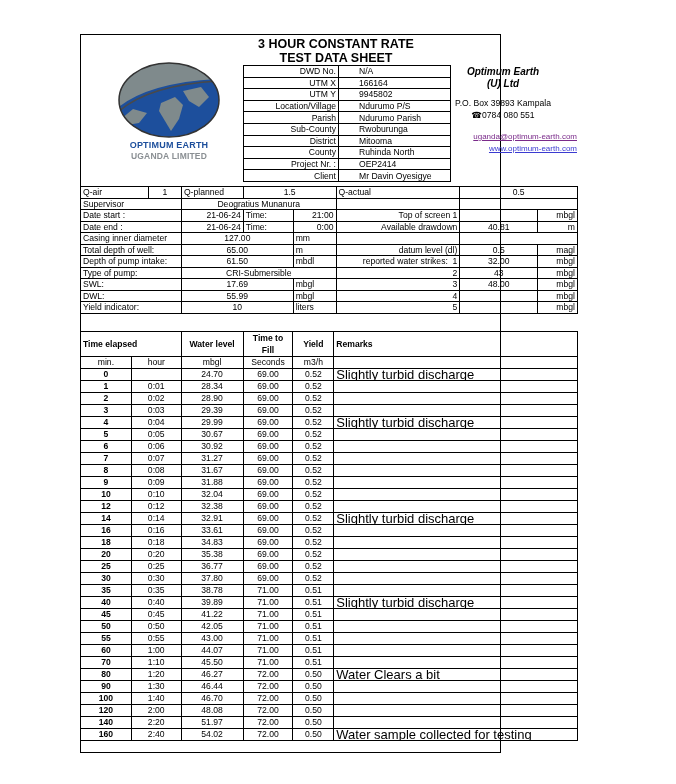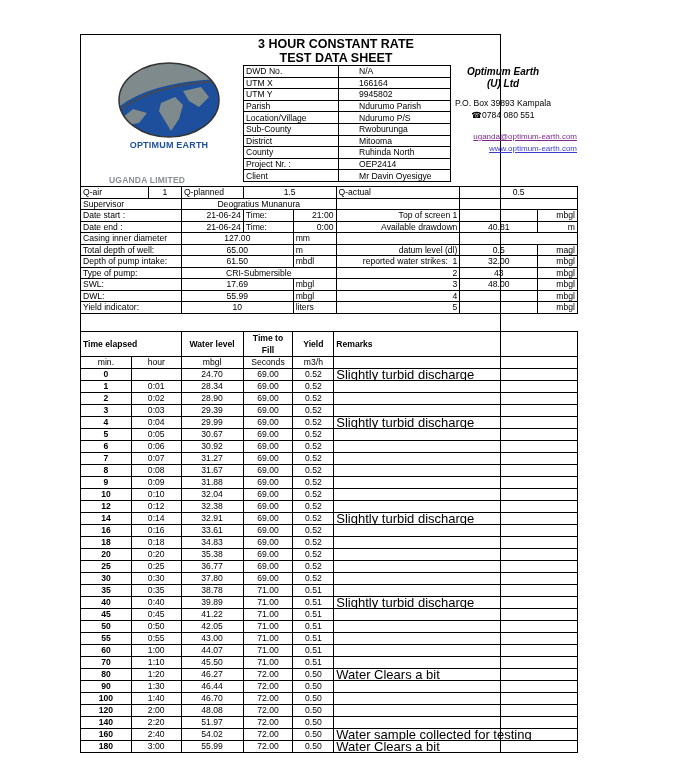--- a/index.html
+++ b/index.html
@@ -4,21 +4,21 @@
 <style>
   html, body { margin:0; padding:0; background:#ffffff; }
   body { width:676px; height:784px; position:relative; font-family:"Liberation Sans", sans-serif; color:#000; overflow:hidden; }
   .sheet { position:absolute; left:80px; top:34px; width:421px; height:719px; border:1px solid #000; box-sizing:border-box; }
   .abs { position:absolute; }
   .title { position:absolute; left:160px; top:2px; width:190px; text-align:center; font-weight:bold; font-size:12.5px; line-height:14px; }
   
   table { border-collapse:collapse; }
   .info { position:absolute; left:162px; top:30px; }
   .info td { border:1px solid #000; font-size:8.6px; height:10.6px; line-height:10px; padding:0 2px; white-space:nowrap; }
-  .info td.k { width:90px; }
+  .info td.k { width:90px;text-align:right; }
   .info td.v { width:89px;padding-left:20px; }
   .company { position:absolute; left:348px; top:31px; width:148px; text-align:center; }
   .company .name { font-weight:bold; font-style:italic; font-size:10px; line-height:12px; }
   .company .addr { font-size:8.6px; line-height:11.5px; }
   .company a { color:#3b3bd1; font-size:8px; line-height:11.5px; text-decoration:underline; display:block;text-align:right; }
   .company a.mail { color:#7a2a8a; }
   .logo { position:absolute; left:28px; top:26px; width:120px; height:100px; }
   
   .g { position:absolute; border-collapse:collapse; }
   .g td { border:1px solid #000; font-size:8.6px; line-height:10px; height:10.5px; padding:0 2px; white-space:nowrap; overflow:hidden; }
@@ -50,44 +50,44 @@
       <g clip-path="url(#cc)">
         <path d="M5 50 Q35 22 108 18 L112 0 L0 0 Z" fill="#7f8a8c"></path>
         <path d="M8 52 Q38 24 110 20" stroke="#4a4a4a" stroke-width="1.3" fill="none"></path>
         <path d="M12 58 L24 48 L38 52 L30 62 L18 64 Z" fill="#7f8a8c"></path>
         <path d="M52 42 L66 36 L74 44 L70 58 L62 70 L56 60 L50 50 Z" fill="#7f8a8c"></path>
         <path d="M74 30 L92 26 L100 36 L90 46 L80 40 Z" fill="#7f8a8c"></path>
       </g>
       <ellipse cx="60" cy="39" rx="50" ry="37" fill="none" stroke="#333" stroke-width="1.5"></ellipse>
     </svg>
     <div class="abs" style="left:0;top:79px;width:120px;text-align:center;font-weight:bold;font-size:9px;color:#1d4f9c;letter-spacing:0.2px;">OPTIMUM EARTH</div>
-    <div class="abs" style="left:0;top:90px;width:120px;font-weight:bold;font-size:8.5px;color:#8a8f93;letter-spacing:0.2px;margin-top:24px;">UGANDA LIMITED</div>
+    <div class="abs" style="left:0;top:90px;width:120px;text-align:center;font-weight:bold;font-size:8.5px;color:#8a8f93;letter-spacing:0.2px;">UGANDA LIMITED</div>
   </div>
 
   <table class="info">
     <tbody id="info-body">
         <tr>
           <td class="k">DWD No.</td>
           <td class="v">N/A</td>
         </tr>
         <tr>
           <td class="k">UTM X</td>
           <td class="v">166164</td>
         </tr>
         <tr>
           <td class="k">UTM Y</td>
           <td class="v">9945802</td>
         </tr>
         <tr>
+          <td class="k">Location/Village</td>
+          <td class="v">Ndurumo P/S</td>
+        </tr>
+        <tr>
           <td class="k">Parish</td>
           <td class="v">Ndurumo Parish</td>
-        </tr>
-        <tr>
-          <td class="k">Location/Village</td>
-          <td class="v">Ndurumo P/S</td>
         </tr>
         <tr>
           <td class="k">Sub-County</td>
           <td class="v">Rwoburunga</td>
         </tr>
         <tr>
           <td class="k">District</td>
           <td class="v">Mitooma</td>
         </tr>
         <tr>
@@ -487,23 +487,15 @@
           <td class="rem"></td>
         </tr>
         <tr>
           <td class="c b">160</td>
           <td class="c">2:40</td>
           <td class="c">54.02</td>
           <td class="c">72.00</td>
           <td class="c">0.50</td>
           <td class="rem">Water sample collected for testing</td>
         </tr>
-        <tr>
-          <td class="c b">180</td>
-          <td class="c">3:00</td>
-          <td class="c">55.99</td>
-          <td class="c">72.00</td>
-          <td class="c">0.50</td>
-          <td class="rem">Water Clears a bit</td>
-        </tr>
       </tbody>
   </table>
 </div>
 
 </body></html>

